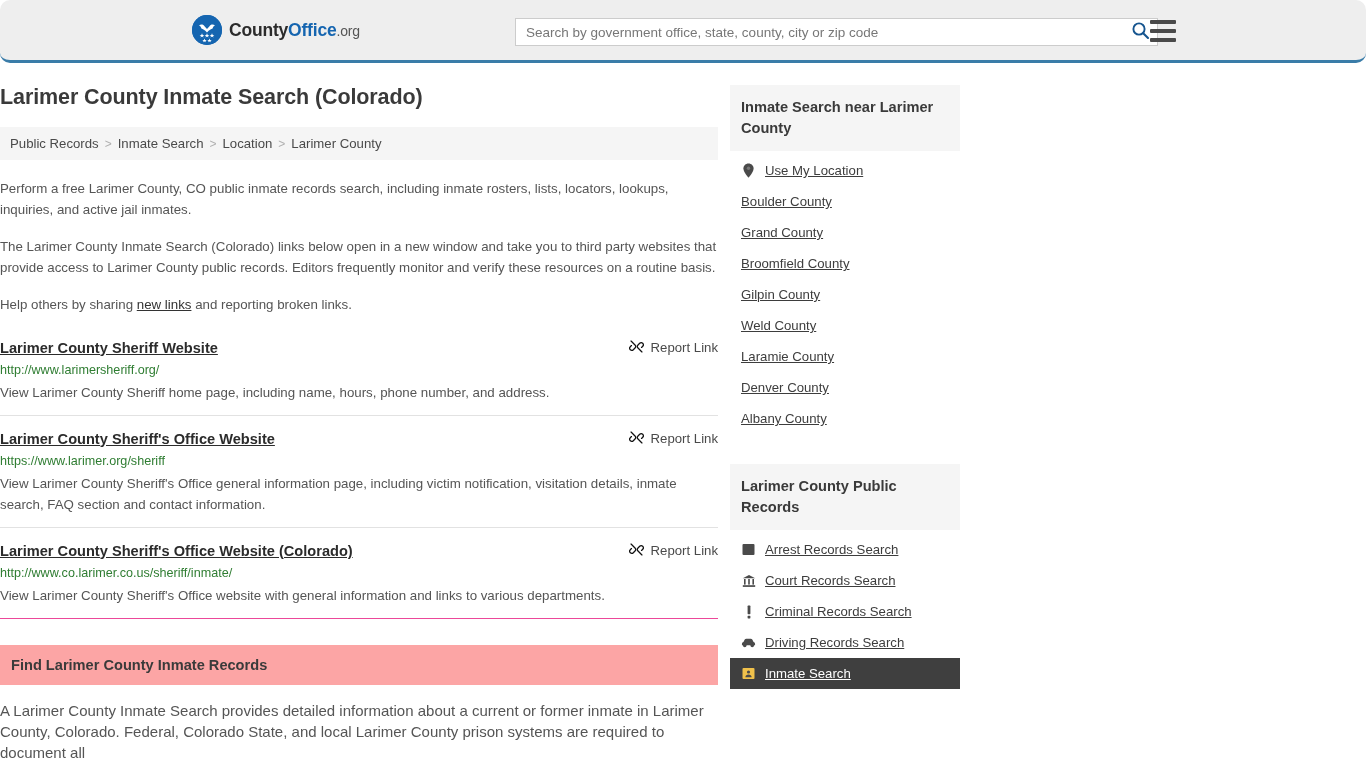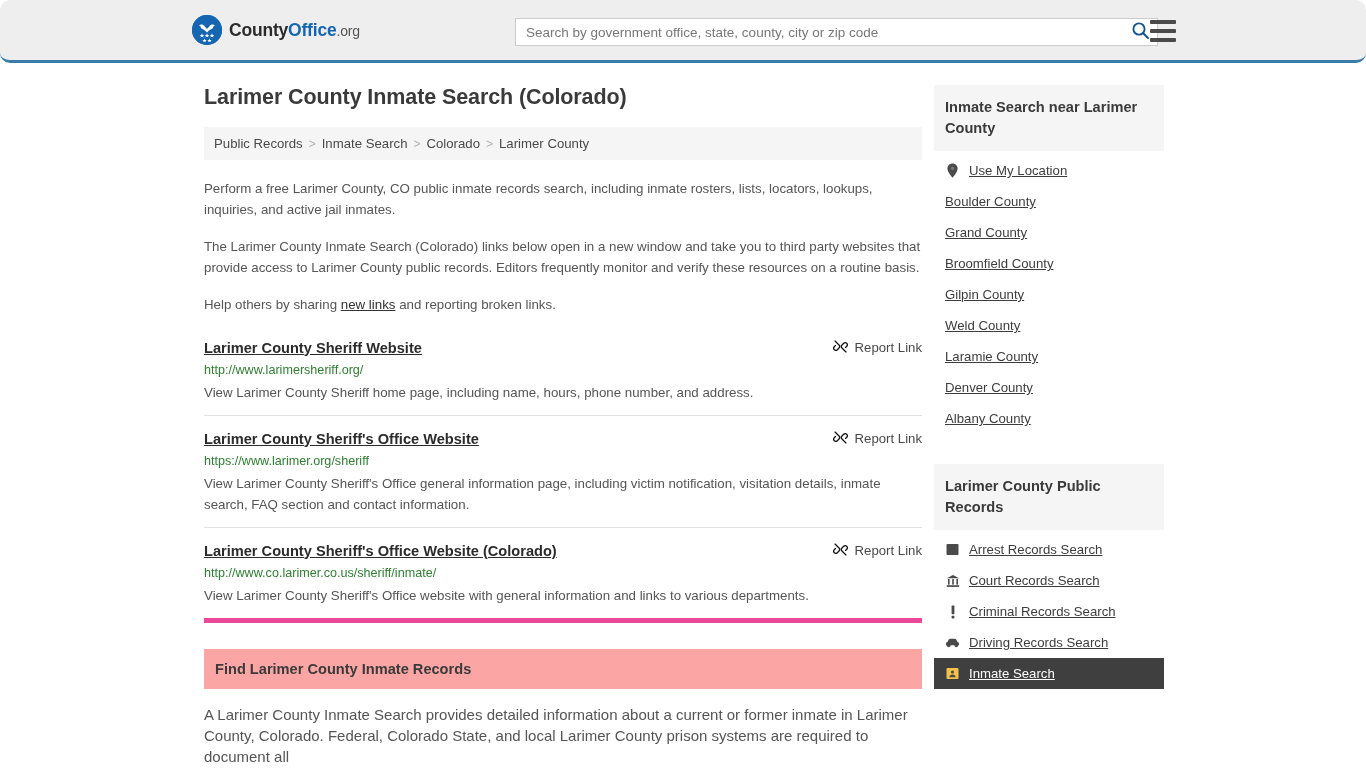--- a/index.html
+++ b/index.html
@@ -93,21 +93,20 @@
     border-radius: 1px;
   }
 
   
   .page {
     width: 1366px;
     padding: 0;
   }
   .content-row {
     display: flex;
-    margin-left: 204px;
     margin-top: 22px;
     align-items: flex-start;
   }
   .main-col { width: 718px; }
   .side-col { width: 230px; margin-left: 12px; }
 
   h1.page-title {
     font-size: 21.5px;
     color: #3a3a3a;
     font-weight: bold;
@@ -147,21 +146,21 @@
     font-weight: normal;
   }
 
   
   .results { margin-top: 22px; }
   .result {
     border-bottom: 1px solid #e2e2e2;
     padding: 0 0 12px 0;
     margin-bottom: 13px;
   }
-  .result:last-child { border-bottom: 5px solid #ec4899; }
+  .result:last-child { border-bottom: 1px solid #ec4899; }
   .result-head {
     display: flex;
     justify-content: space-between;
     align-items: flex-start;
   }
   .result-title {
     font-size: 14.6px;
     font-weight: bold;
     color: #2b2b2b;
     text-decoration: underline;
@@ -289,21 +288,21 @@
 
     <div class="main-col">
 
       <h1 class="page-title">Larimer County Inmate Search (Colorado)</h1>
 
       <div class="breadcrumb">
         <a>Public Records</a>
         <span class="sep">&gt;</span>
         <a>Inmate Search</a>
         <span class="sep">&gt;</span>
-        <a>Colorado</a>
+        <a>Location</a>
         <span class="sep">&gt;</span>
         <a>Larimer County</a>
       </div>
 
       <p class="intro first">Perform a free Larimer County, CO public inmate records search, including inmate rosters, lists, locators, lookups, inquiries, and active jail inmates.</p>
       <p class="intro">The Larimer County Inmate Search (Colorado) links below open in a new window and take you to third party websites that provide access to Larimer County public records. Editors frequently monitor and verify these resources on a routine basis.</p>
       <p class="intro"><span>Help others by sharing </span><a>new links</a><span> and reporting broken links.</span></p>
 
       <div class="results">
 

